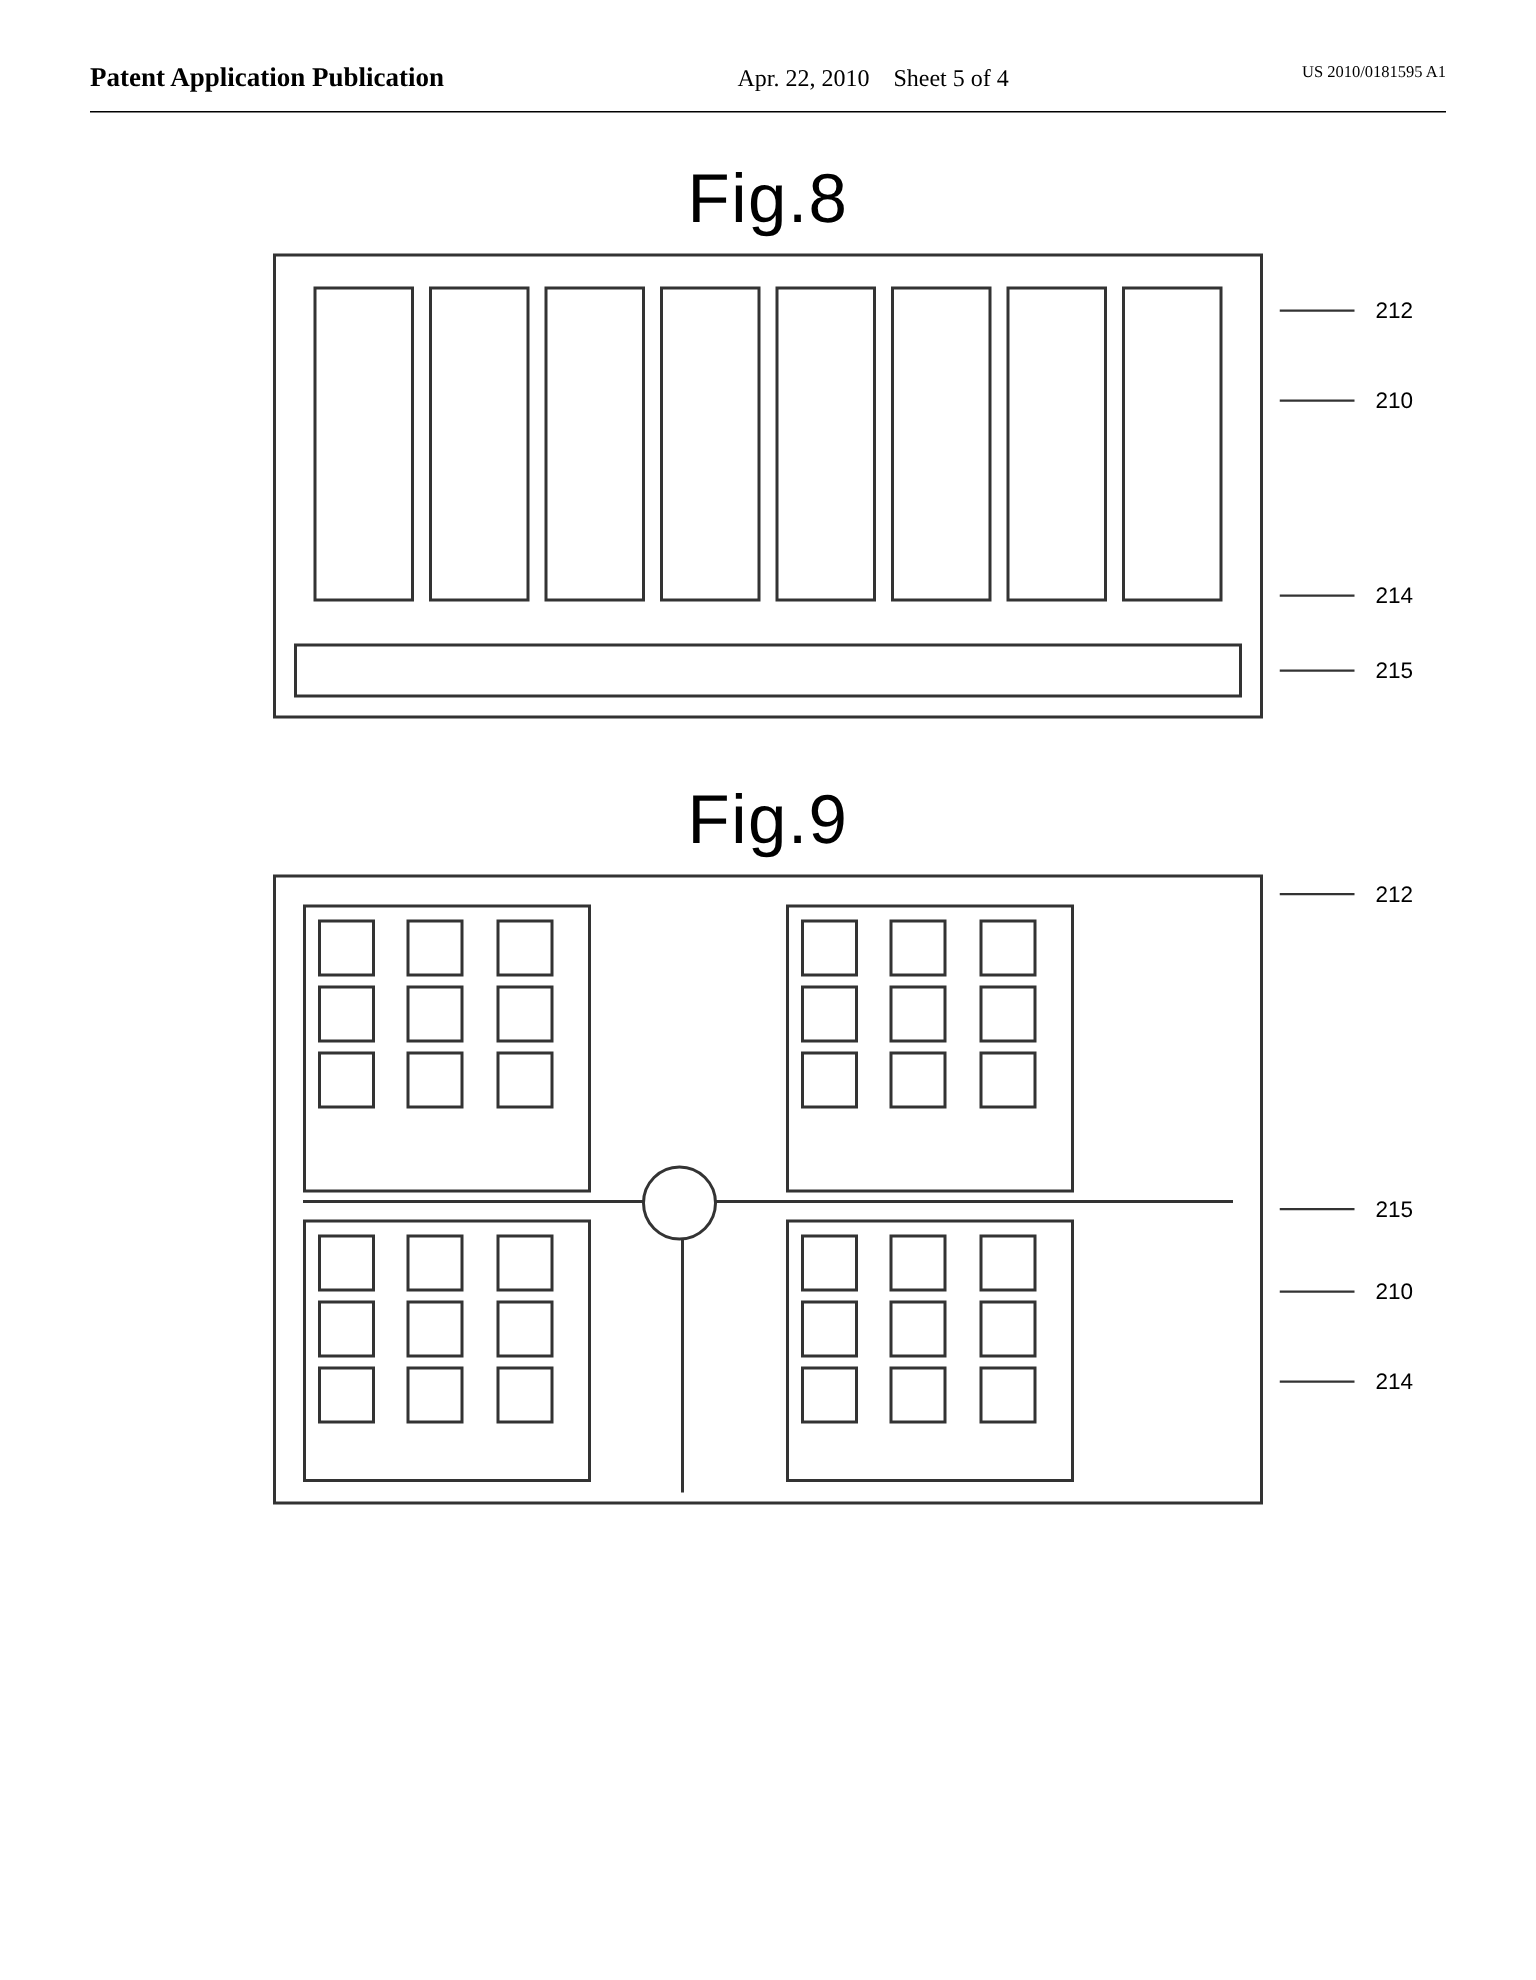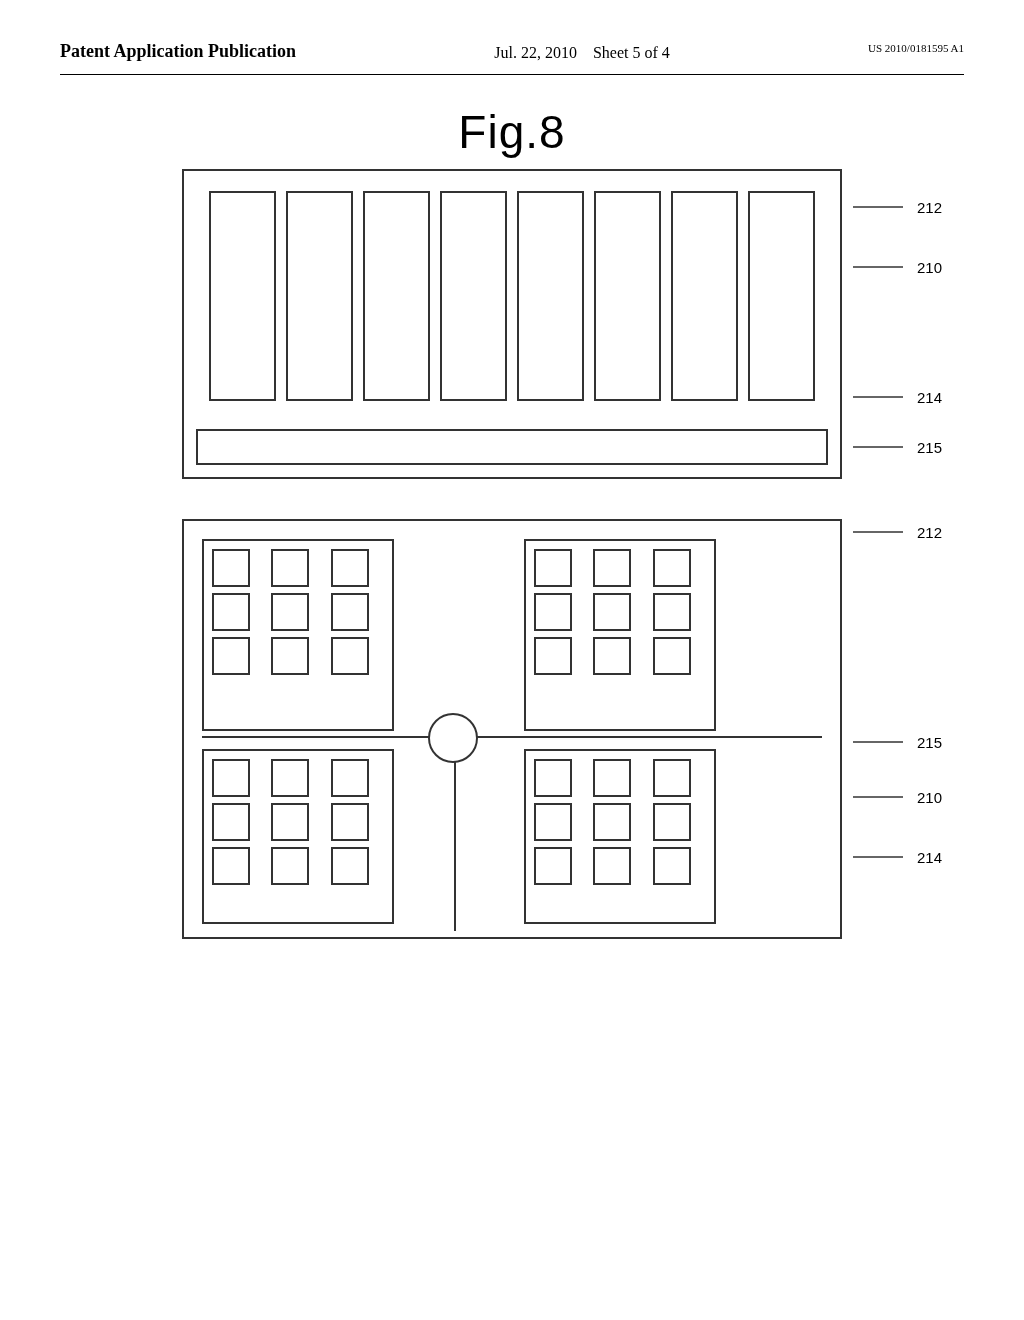--- a/index.html
+++ b/index.html
@@ -144,21 +144,21 @@
     }
   </style>
 </head>
 <body>
 
 <div class="page">
 
   <div class="header">
     <div class="header-left">Patent Application Publication</div>
     <div class="header-center">
-      <span>Jul. 22, 2010</span>&nbsp;&nbsp;&nbsp;
+      <span>Apr. 22, 2010</span>&nbsp;&nbsp;&nbsp;
       <span>Sheet 5 of 4</span>
     </div>
     <div class="header-right">US 2010/0181595 A1</div>
   </div>
 
   <div class="fig8-container">
     <div class="fig-title">Fig.8</div>
 
     <div style="position:relative; width:720px;">
       <div class="fig8-outer">
@@ -202,20 +202,21 @@
           <svg width="60" height="16">
             <line x1="0" y1="8" x2="50" y2="8" stroke="#333" stroke-width="1.5"></line>
           </svg>
           <span style="font-size:15px; font-family:Arial,sans-serif;">215</span>
         </div>
       </div>
     </div>
   </div>
 
   <div class="fig9-container" style="margin-top: 30px;">
+    <div class="fig-title">Fig.9</div>
 
     <div style="position:relative; width:720px;">
       <div class="fig9-outer">
 
         <div class="grid-group" style="top:18px; left:18px; width:192px; height:192px;">
           <div class="grid-inner">
             <div class="grid-cell"></div>
             <div class="grid-cell"></div>
             <div class="grid-cell"></div>
             <div class="grid-cell"></div>

